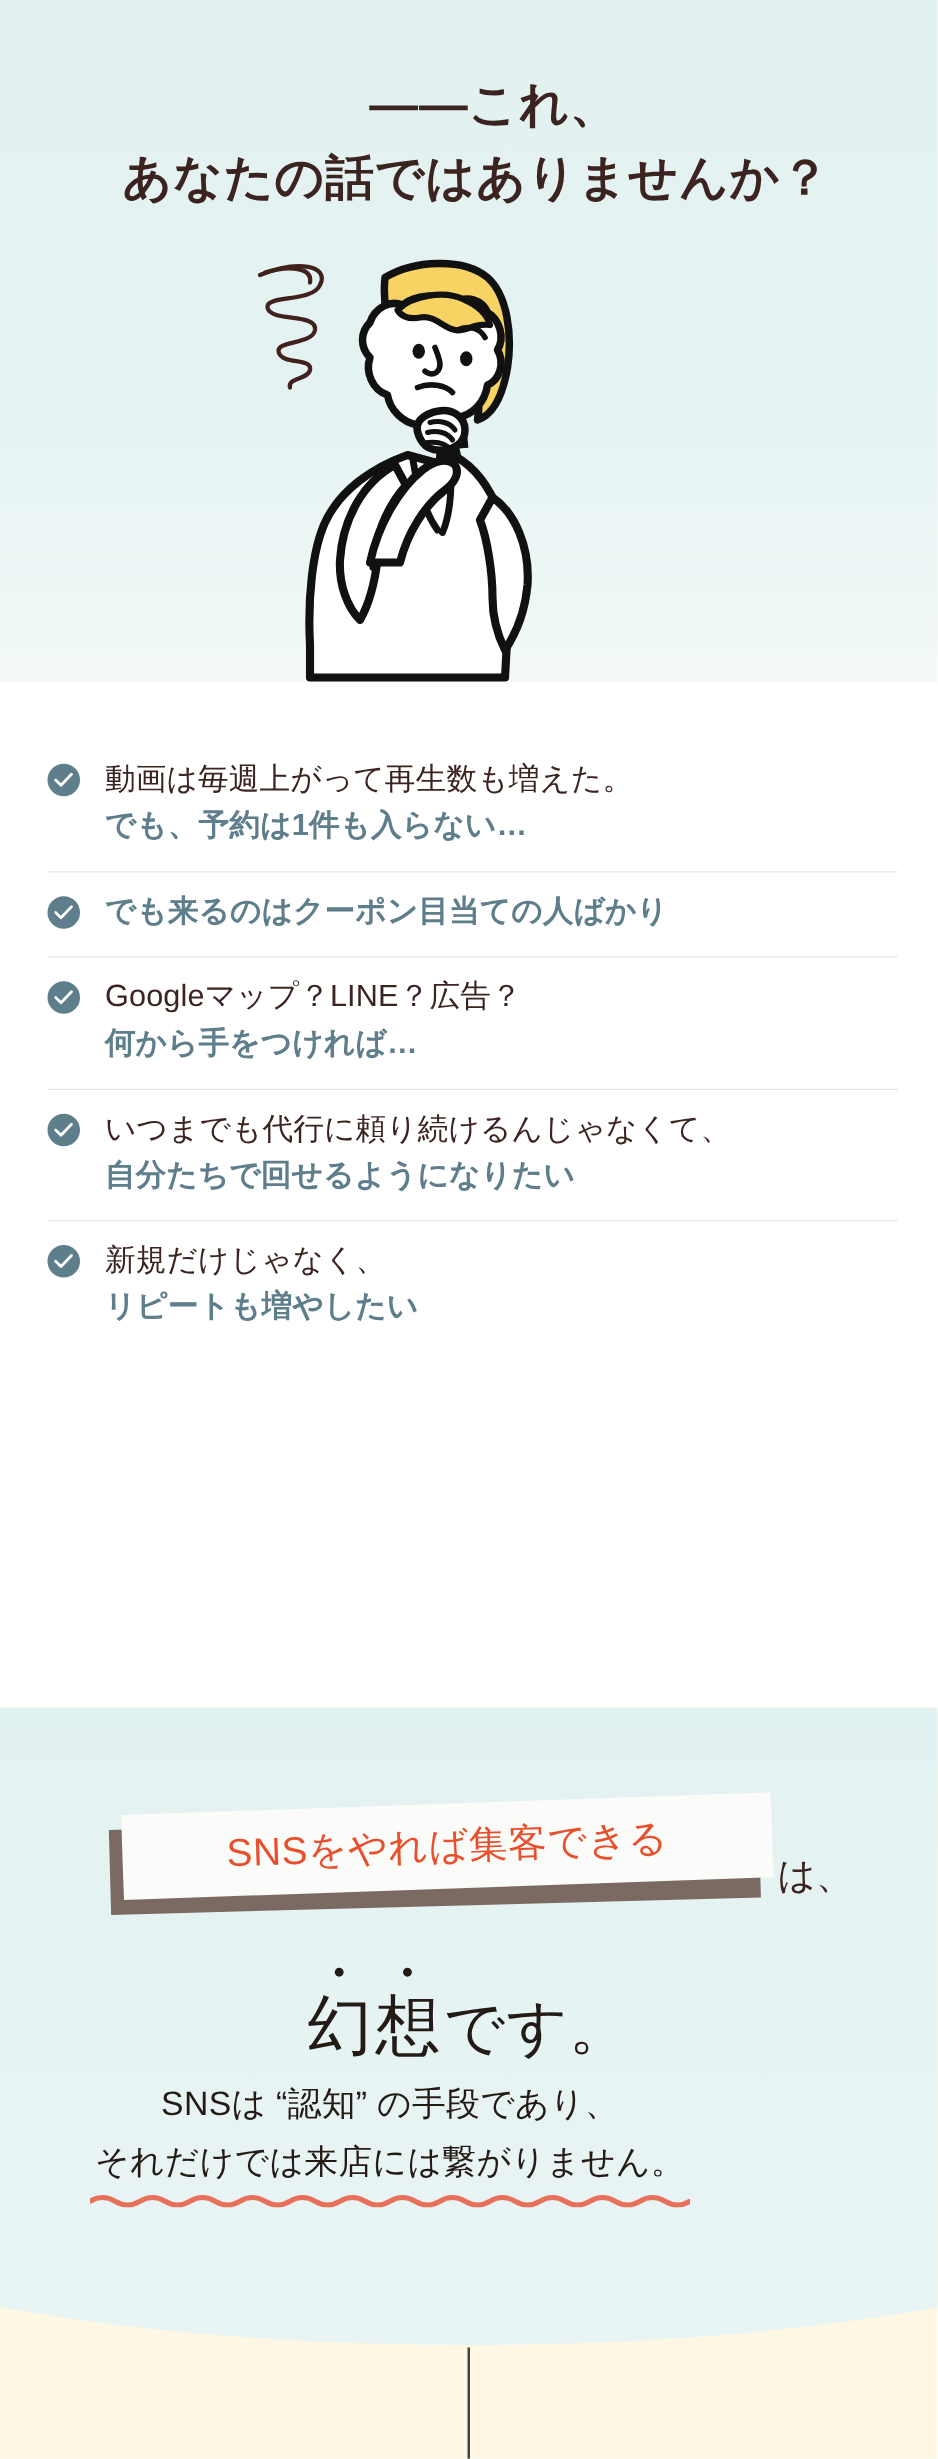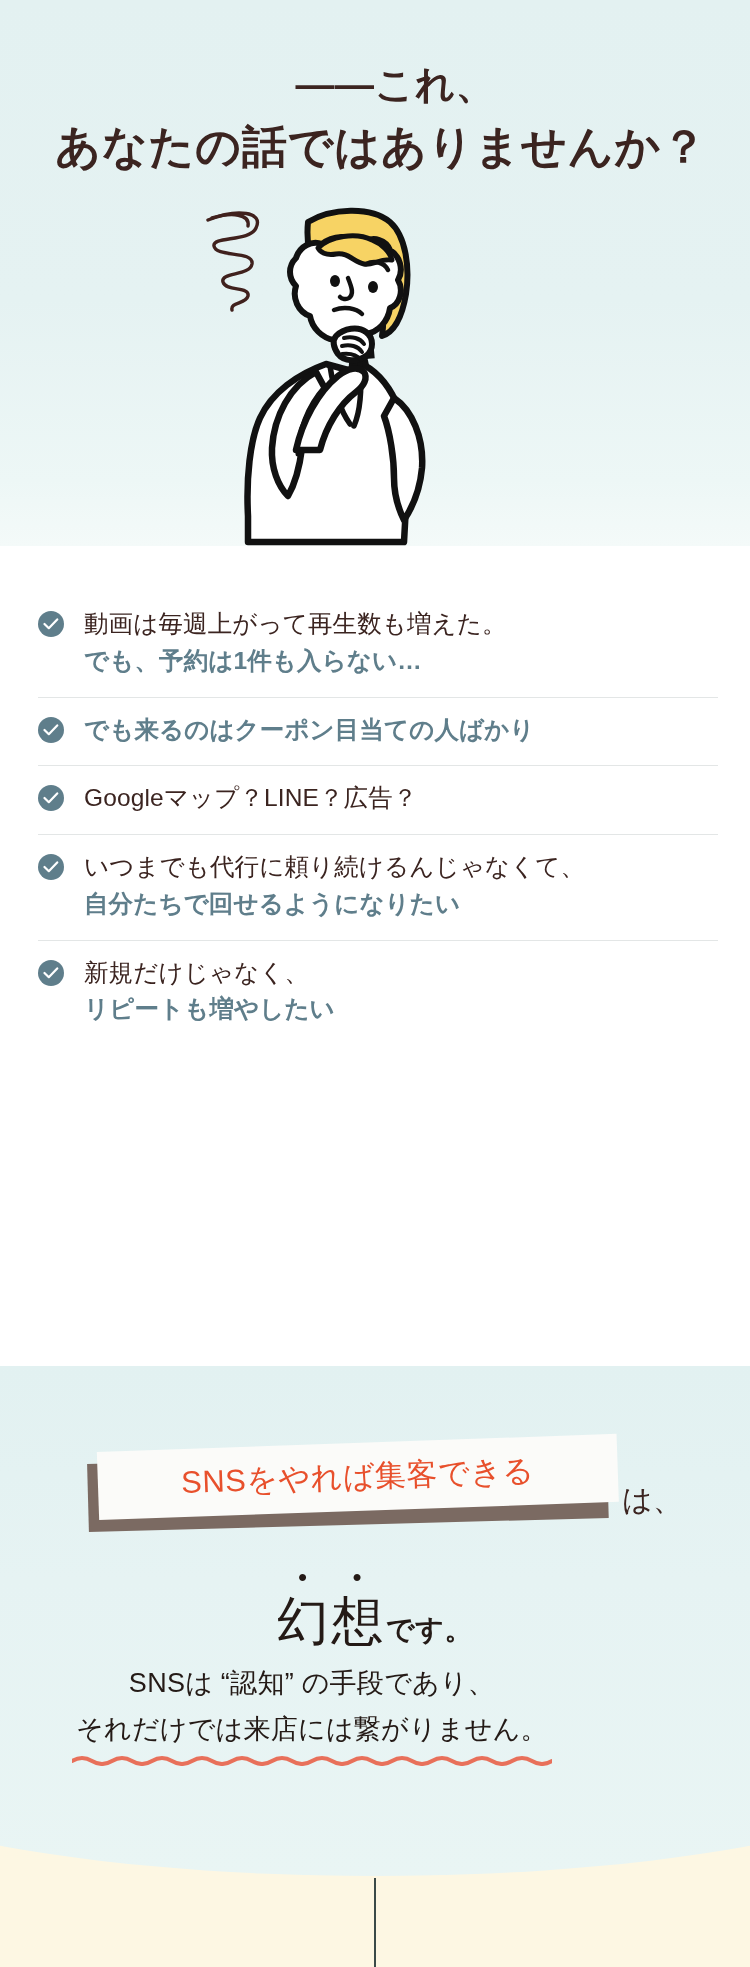--- a/index.html
+++ b/index.html
@@ -16,21 +16,21 @@
     position:absolute; left:0; top:0; width:750px; height:546px;
     background:linear-gradient(180deg,#e3f1f1 0%,#e5f2f2 55%,#edf7f6 88%,#f4faf9 100%);
     overflow:hidden;
   }
   #hero-title {
     position:absolute; left:0; top:56px; width:750px;
     text-align:center; color:#3b2420;
     font-weight:700; letter-spacing:.02em; line-height:1.48;
   }
   #hero-title .l1 { display:block; font-size:39px;padding-left:41px; }
-  #hero-title .l2 { display:block; font-size:45px;padding-left:12px; }
+  #hero-title .l2 { display:block; font-size:39px;padding-left:12px; }
 
   #hero-illo { position:absolute; left:168px; top:186px; width:300px; height:360px; }
 
   
   #checklist-section {
     position:absolute; left:0; top:546px; width:708px; height:820px;
     background:#ffffff;
   }
   #checklist { position:absolute; left:38px; top:46px; width:680px; }
   .check-item { position:relative; padding:14px 0 17px 46px; }
@@ -87,21 +87,21 @@
   
   #gensou-line {
     position:absolute; left:0; top:196px; width:750px; text-align:center;
     color:#241a16; white-space:nowrap;
   }
   #gensou-line .big {
     font-size:52px; font-weight:400; letter-spacing:.05em;
     text-emphasis:dot; -webkit-text-emphasis:dot;
     text-emphasis-position:over right; -webkit-text-emphasis-position:over right;
   }
-  #gensou-line .small { font-size:28px; font-weight:700; letter-spacing:.02em; }
+  #gensou-line .small { font-size:48px; font-weight:400; letter-spacing:.02em; }
 
   
   #bottom-copy {
     position:absolute; left:0; top:294px; width:624px; text-align:center;
     color:#241a16; line-height:1.72;
   }
   #bottom-copy .p1 { display:block; font-size:27px; font-weight:500; letter-spacing:.01em; }
   #bottom-copy .p2 {
     display:inline-block; font-size:27px; font-weight:400; letter-spacing:.01em;
     position:relative; padding-bottom:7px;
@@ -202,20 +202,21 @@
       <span class="ci-line2">でも来るのはクーポン目当ての人ばかり</span>
     </li>
 
     <li class="check-item">
       <span class="check-icon">
         <svg width="16" height="14" viewBox="0 0 16 14">
             <path d="M1.5 7 L5.8 11.2 L14.2 2.4" fill="none" stroke="#ffffff" stroke-width="2.2" stroke-linecap="round" stroke-linejoin="round"></path>
           </svg>
       </span>
       <span class="ci-line1">Googleマップ？LINE？広告？</span>
+      <span class="ci-line2">何から手をつければ…</span>
     </li>
 
     <li class="check-item">
       <span class="check-icon">
         <svg width="16" height="14" viewBox="0 0 16 14">
             <path d="M1.5 7 L5.8 11.2 L14.2 2.4" fill="none" stroke="#ffffff" stroke-width="2.2" stroke-linecap="round" stroke-linejoin="round"></path>
           </svg>
       </span>
       <span class="ci-line1">いつまでも代行に頼り続けるんじゃなくて、</span>
       <span class="ci-line2">自分たちで回せるようになりたい</span>

